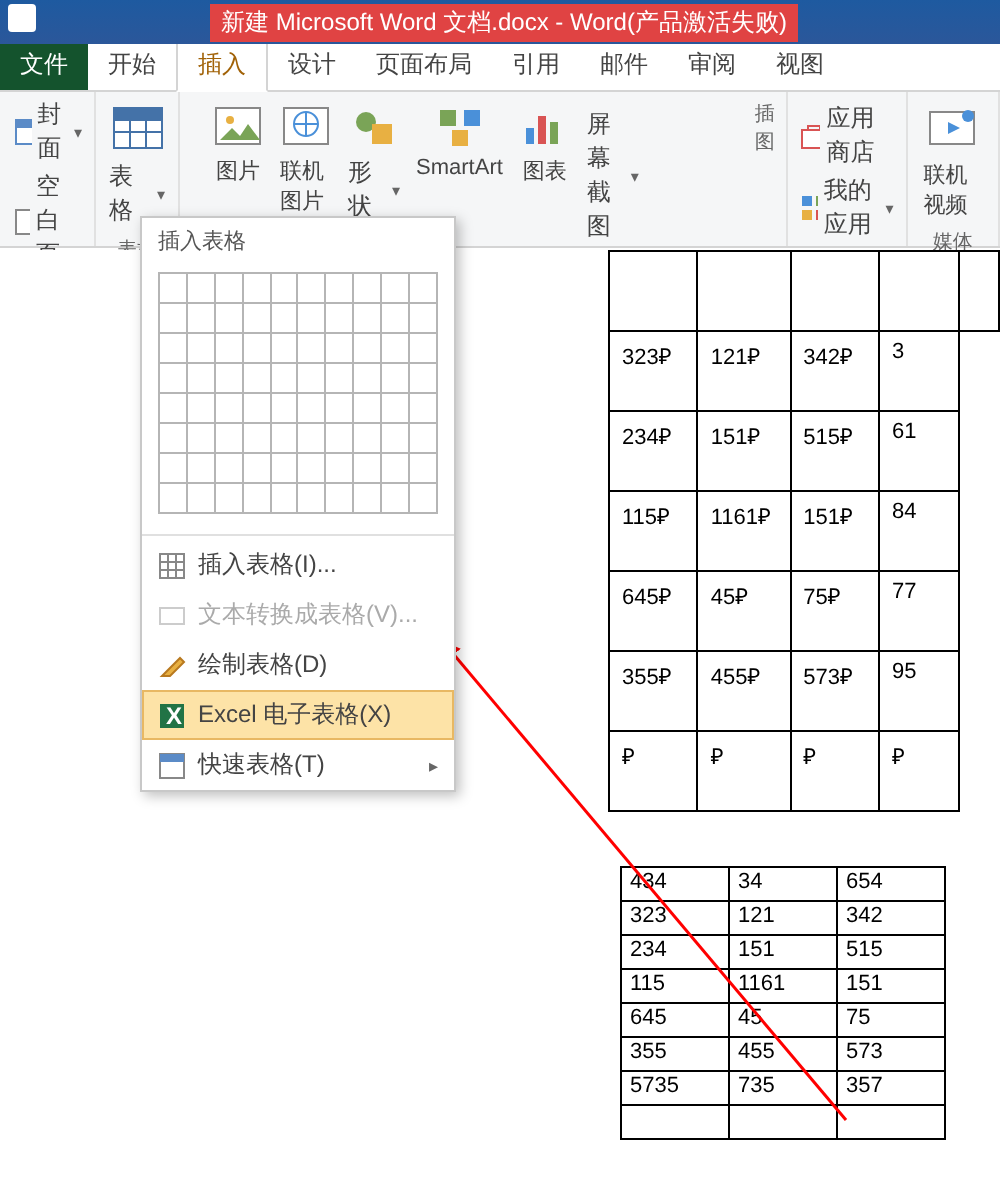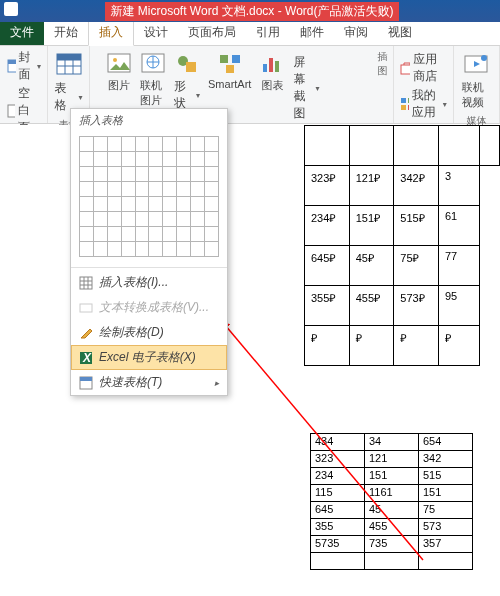--- a/index.html
+++ b/index.html
@@ -20,21 +20,21 @@
 .pages-item svg{margin-right:3px;}
 .table-group{width:42px;display:flex;flex-direction:column;align-items:center;padding-top:4px;}
 .big-btn{display:flex;flex-direction:column;align-items:center;cursor:pointer;padding:2px;}
 .big-btn-label{font-size:11px;color:#444;margin-top:2px;display:flex;align-items:center;}
 .illus-group{display:flex;padding:4px 6px 2px;}
 .illus-btn{display:flex;flex-direction:column;align-items:center;margin:0 4px;cursor:pointer;}
 .apps-group{padding:4px 6px;width:80px;}
 .app-item{display:flex;align-items:center;font-size:11px;color:#444;padding:1px 0;cursor:pointer;}
 .app-item svg{margin-right:3px;}
 .media-group{padding:4px 6px;}
-.dropdown{position:absolute;left:70px;top:108px;width:158px;background:#fff;border:1px solid #c8c8c8;box-shadow:2px 2px 6px rgba(0,0,0,0.25);z-index:10;font-style:italic;}
+.dropdown{position:absolute;left:70px;top:108px;width:158px;background:#fff;border:1px solid #c8c8c8;box-shadow:2px 2px 6px rgba(0,0,0,0.25);z-index:10;}
 .dd-title{padding:4px 8px;font-size:11px;color:#555;}
 .grid-picker{padding:4px 8px 8px;}
 .grid-picker table{border-collapse:collapse;}
 .grid-picker td{width:15px;height:15px;border:1px solid #b5b5b5;background:#fff;}
 .dd-sep{border-top:1px solid #e0e0e0;margin:2px 0;}
 .dd-item{display:flex;align-items:center;padding:4px 8px;font-size:11px;color:#444;cursor:pointer;}
 .dd-item:hover,.dd-item.hover{background:#fde3a7;border:1px solid #e8b863;padding:3px 7px;}
 .dd-item.disabled{color:#aaa;}
 .dd-item svg,.dd-item .dd-icon{margin-right:6px;width:14px;height:14px;flex-shrink:0;}
 .dd-item .arrow{margin-left:auto;font-size:9px;color:#666;}
@@ -371,20 +371,26 @@
           <td>342₽</td>
           <td>3</td>
         </tr>
         <tr>
           <td>234₽</td>
           <td>151₽</td>
           <td>515₽</td>
           <td>61</td>
         </tr>
         <tr>
+          <td>115₽</td>
+          <td>1161₽</td>
+          <td>151₽</td>
+          <td>84</td>
+        </tr>
+        <tr>
           <td>645₽</td>
           <td>45₽</td>
           <td>75₽</td>
           <td>77</td>
         </tr>
         <tr>
           <td>355₽</td>
           <td>455₽</td>
           <td>573₽</td>
           <td>95</td>

